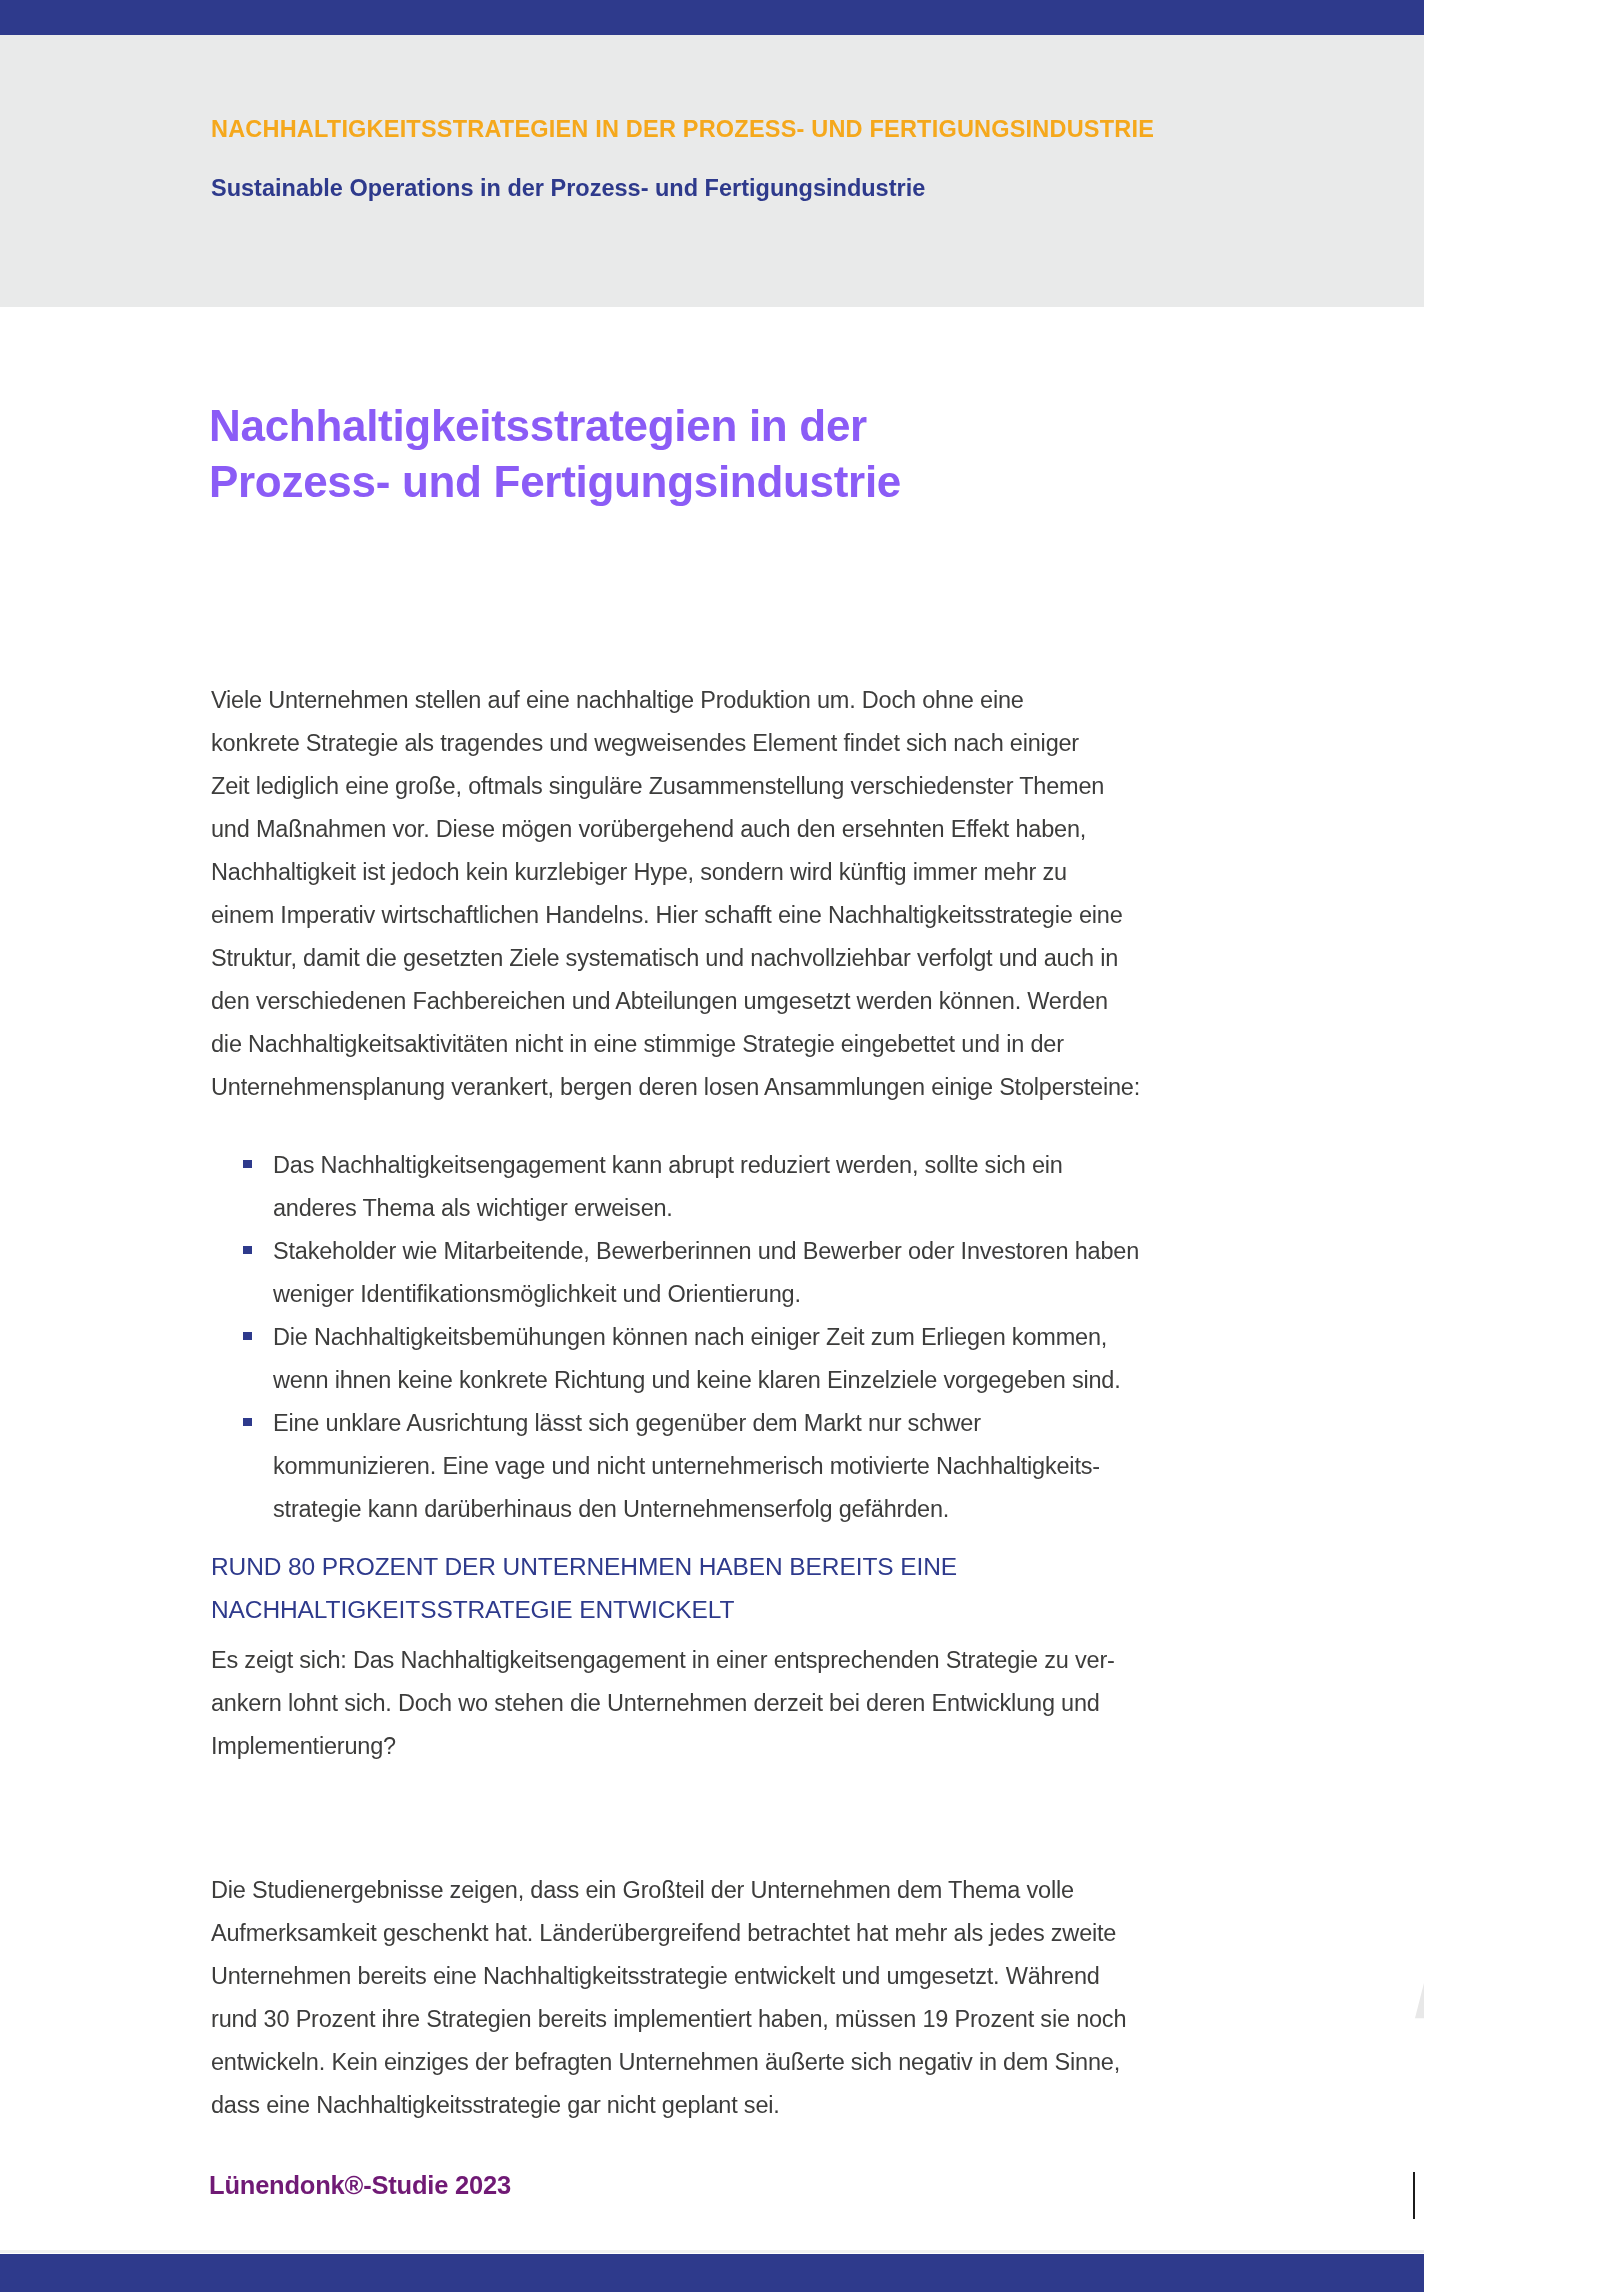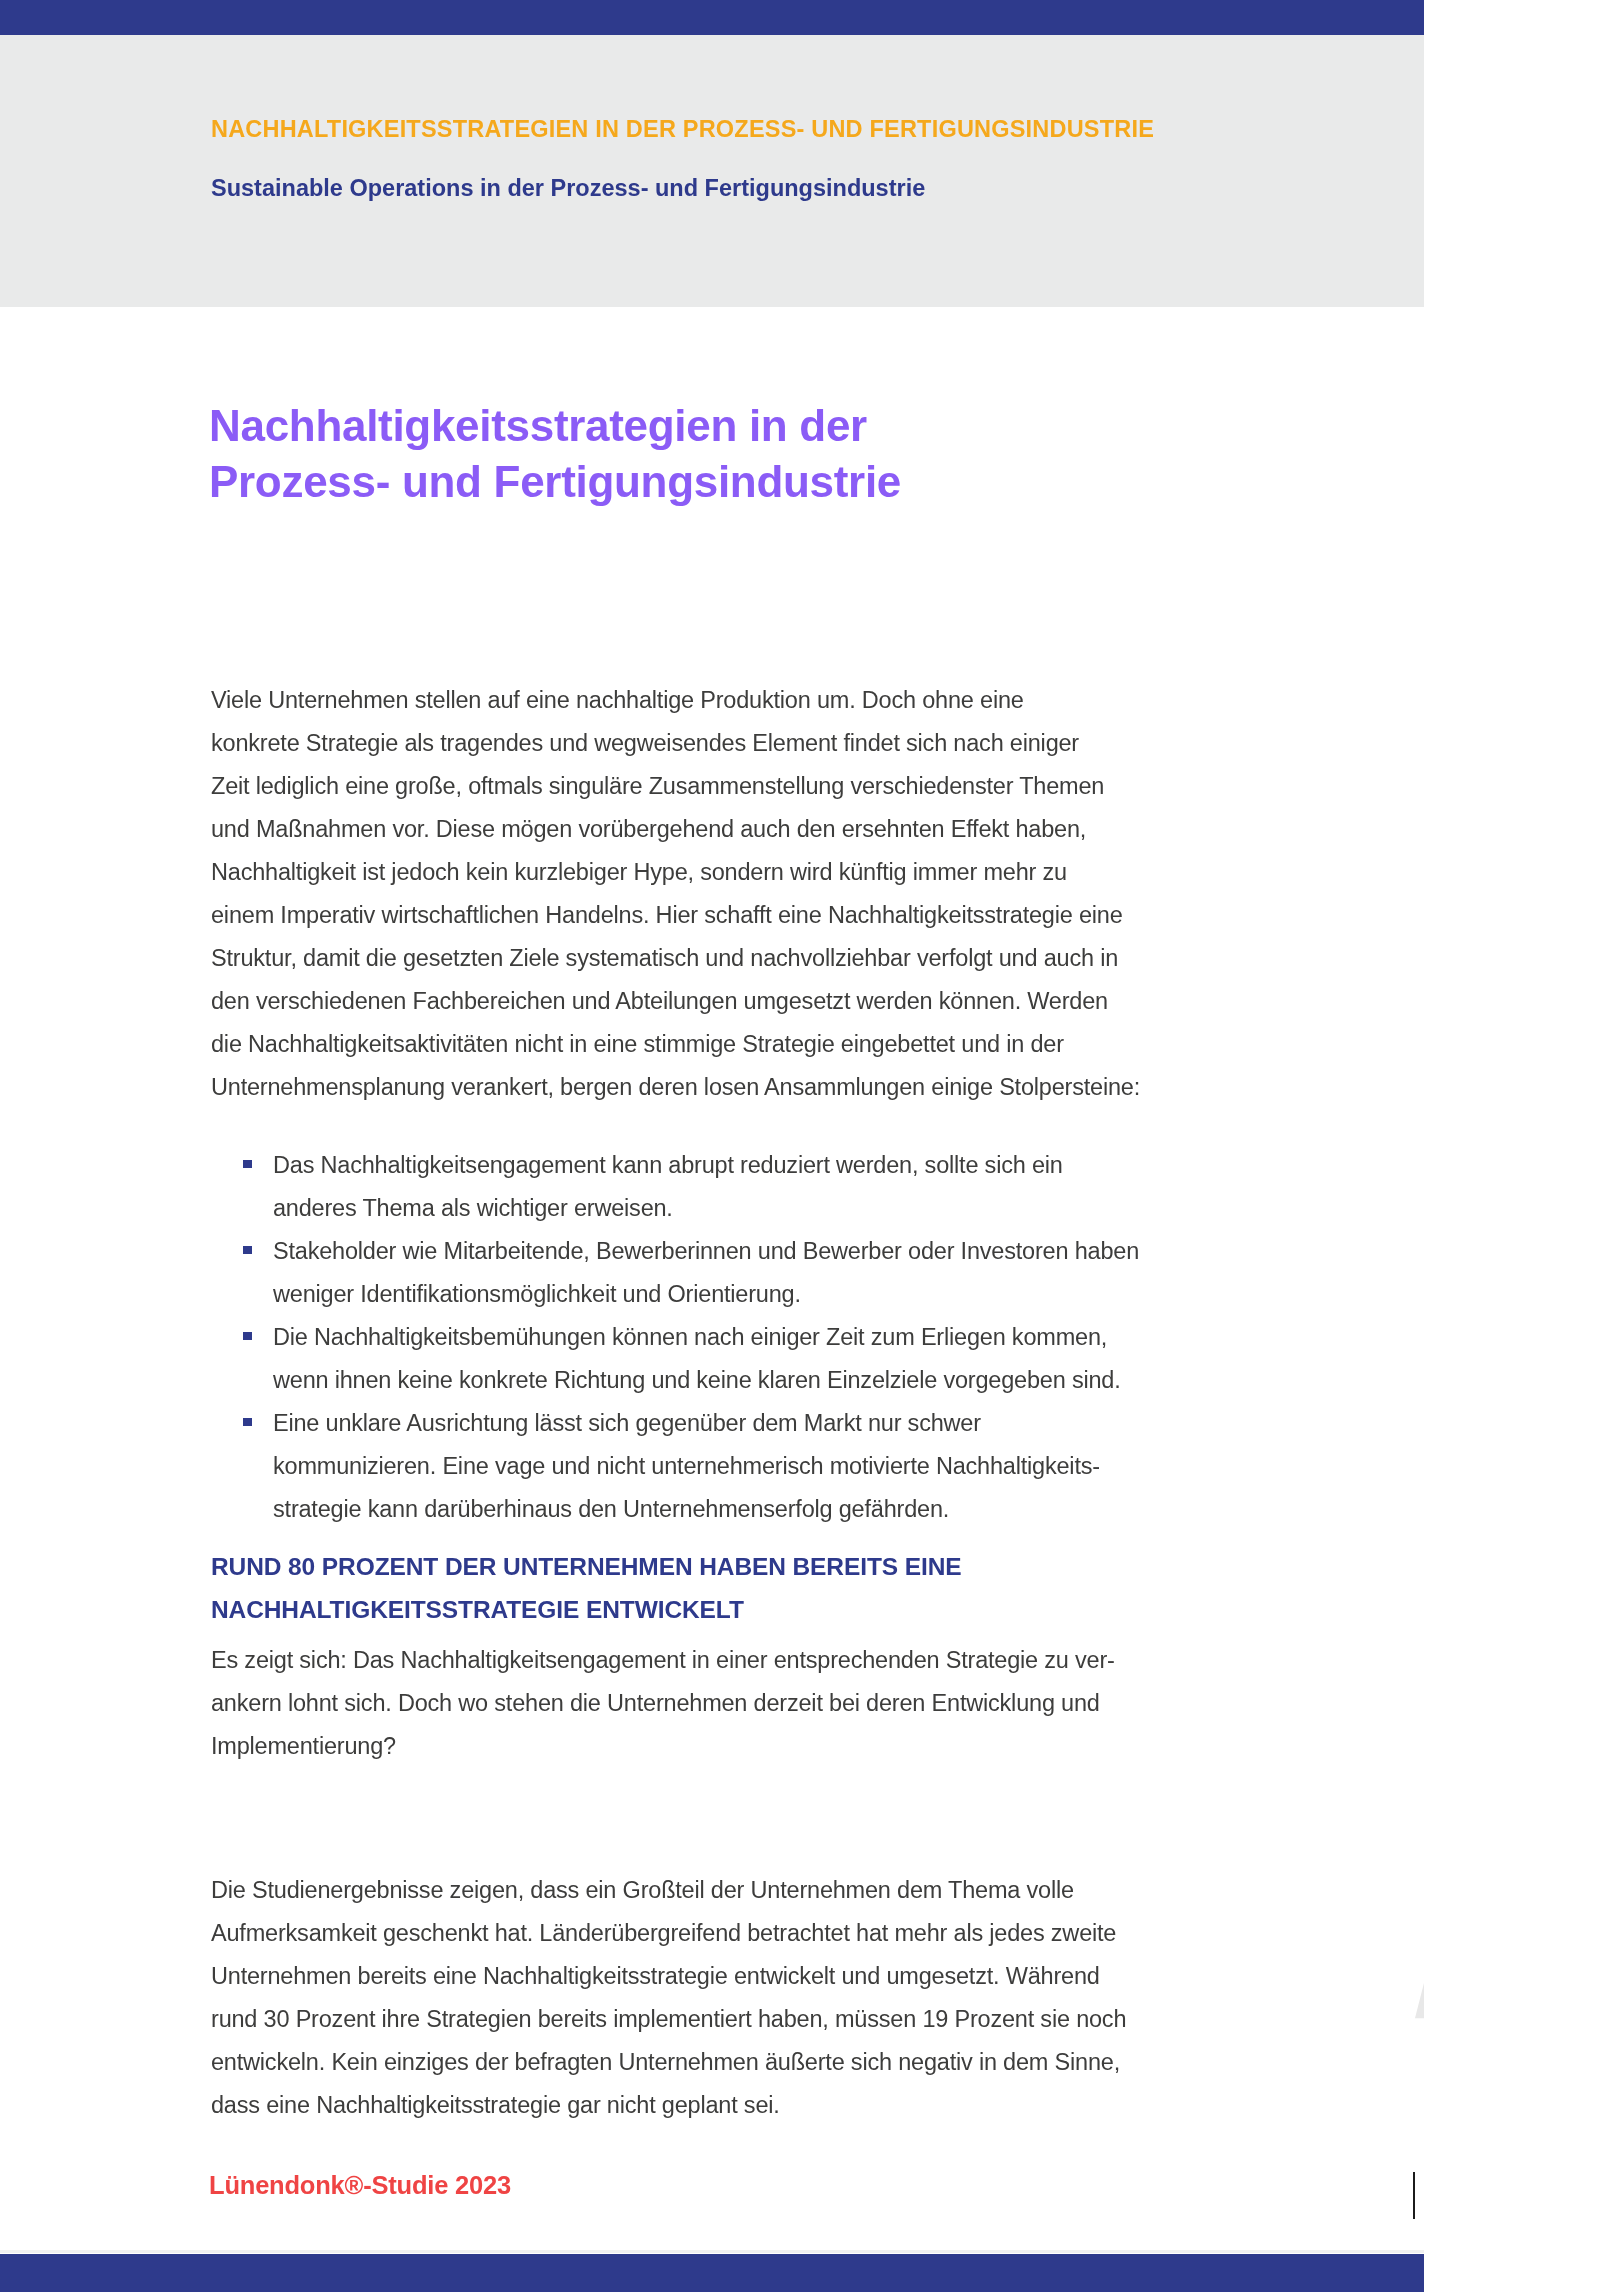--- a/index.html
+++ b/index.html
@@ -45,34 +45,34 @@
   }
   .bullets li{
     position:relative;padding-left:30px;margin:0;
   }
   .bullets li::before{
     content:"";position:absolute;left:0;top:15.7px;
     width:8.8px;height:8.8px;background:#2e3a8c;
   }
   .sectionheading{
     position:absolute;left:211px;top:1525px;
-    font-size:24.5px;font-weight:bold;color:#2e3a8c;
+    font-size:24.5px;font-weight:normal;color:#2e3a8c;
     line-height:43px;white-space:pre-line;letter-spacing:-0.1px;
   }
   .para2{position:absolute;left:211px;top:1615px;width:1059px;}
   .para3{position:absolute;left:211px;top:1834px;width:1059px;margin-top:35px;}
   .quote{
     position:absolute;left:1390px;top:1913px;
     font-family:"DejaVu Sans",sans-serif;
     font-size:294px;line-height:1;color:#e8e8e8;
     letter-spacing:-9.8px;
   }
   .footer-label{
     position:absolute;left:209px;top:2171px;
-    font-size:25.5px;font-weight:bold;color:#ef4444;letter-spacing:-0.2px;
+    font-size:25.5px;font-weight:bold;color:#701a75;letter-spacing:-0.2px;
   }
   .footer-rule{
     position:absolute;left:1413px;top:2172px;width:2px;height:47px;
     background:#1b1b1b;
   }
   .footer-page{
     position:absolute;left:1496px;top:2180px;width:29px;text-align:center;
     font-size:27.4px;color:#1b1b1b;
   }
   .bottom-line{

